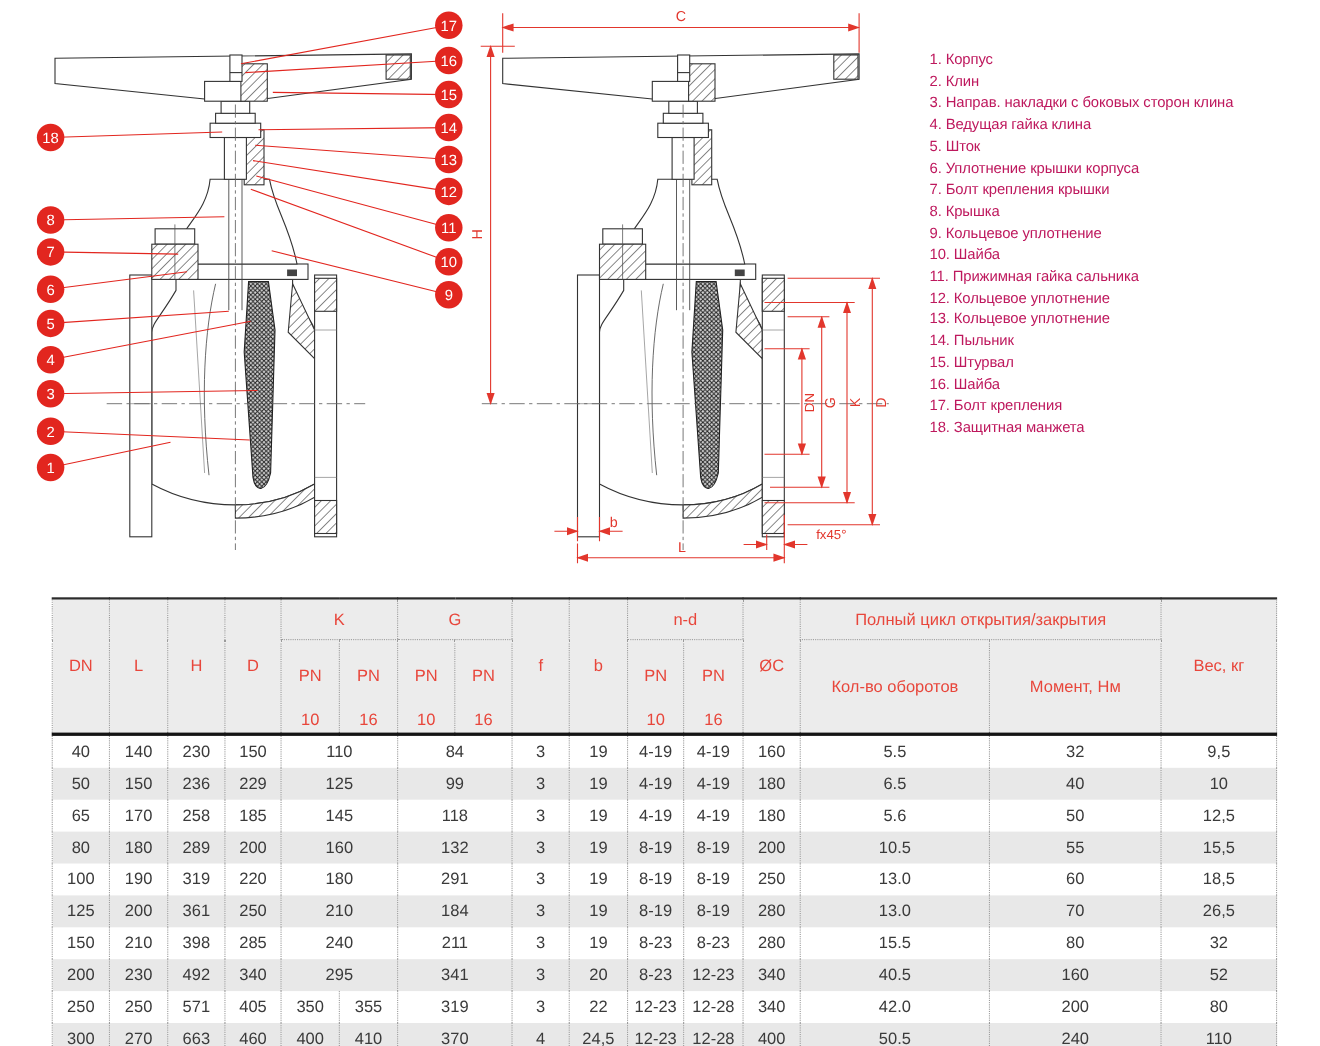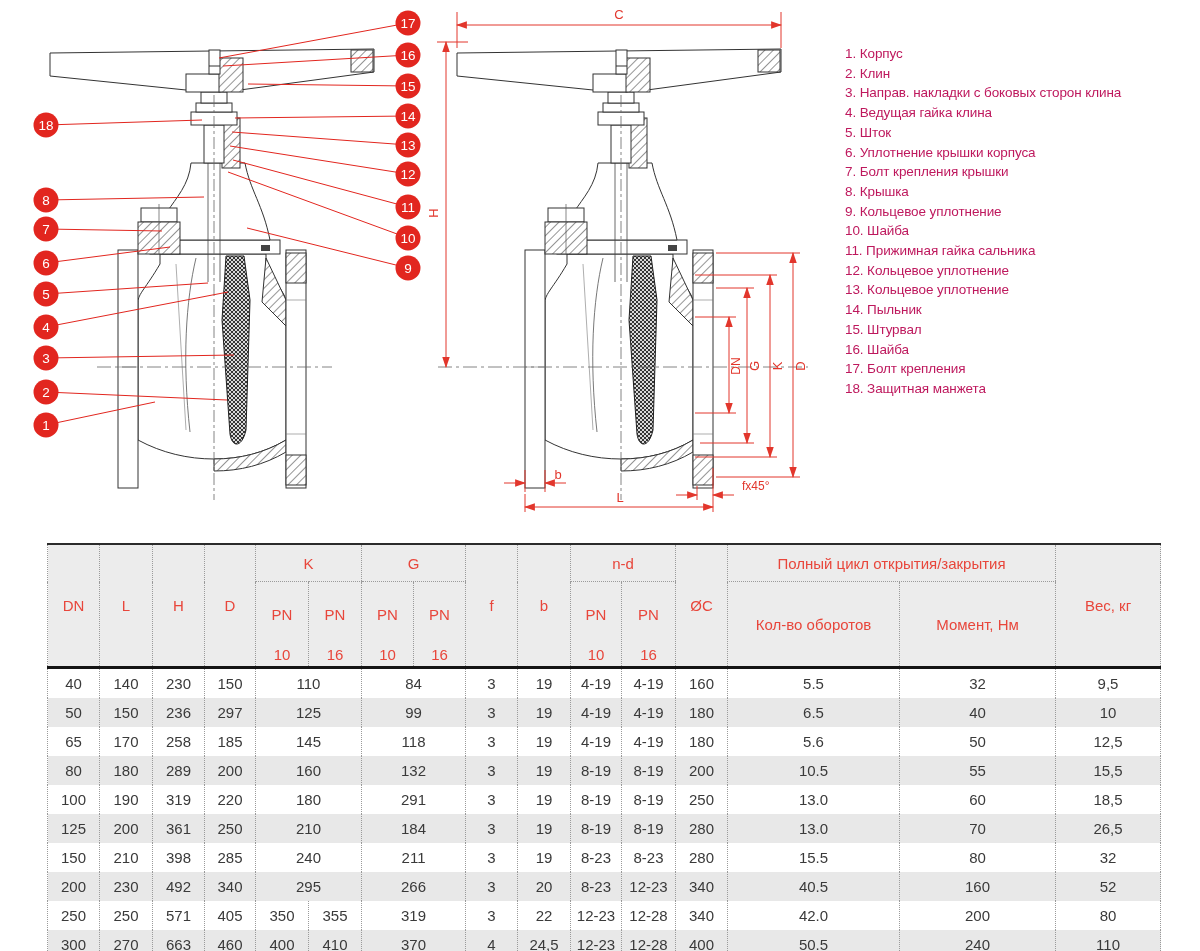--- a/index.html
+++ b/index.html
@@ -320,21 +320,21 @@
           <td>4-19</td>
           <td>160</td>
           <td>5.5</td>
           <td>32</td>
           <td>9,5</td>
         </tr>
         <tr>
           <td>50</td>
           <td>150</td>
           <td>236</td>
-          <td>297</td>
+          <td>229</td>
           <td colspan="2">125</td>
           <td colspan="2">99</td>
           <td>3</td>
           <td>19</td>
           <td>4-19</td>
           <td>4-19</td>
           <td>180</td>
           <td>6.5</td>
           <td>40</td>
           <td>10</td>
@@ -418,21 +418,21 @@
           <td>15.5</td>
           <td>80</td>
           <td>32</td>
         </tr>
         <tr>
           <td>200</td>
           <td>230</td>
           <td>492</td>
           <td>340</td>
           <td colspan="2">295</td>
-          <td colspan="2">266</td>
+          <td colspan="2">341</td>
           <td>3</td>
           <td>20</td>
           <td>8-23</td>
           <td>12-23</td>
           <td>340</td>
           <td>40.5</td>
           <td>160</td>
           <td>52</td>
         </tr>
         <tr>

